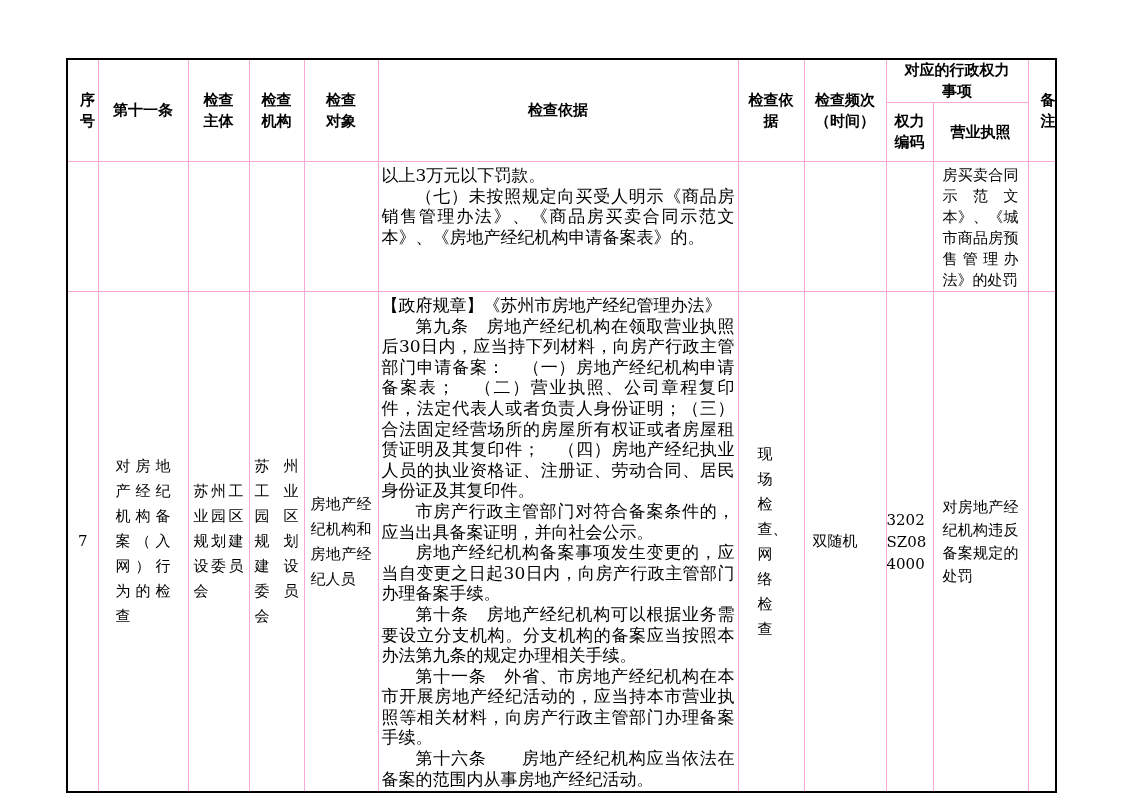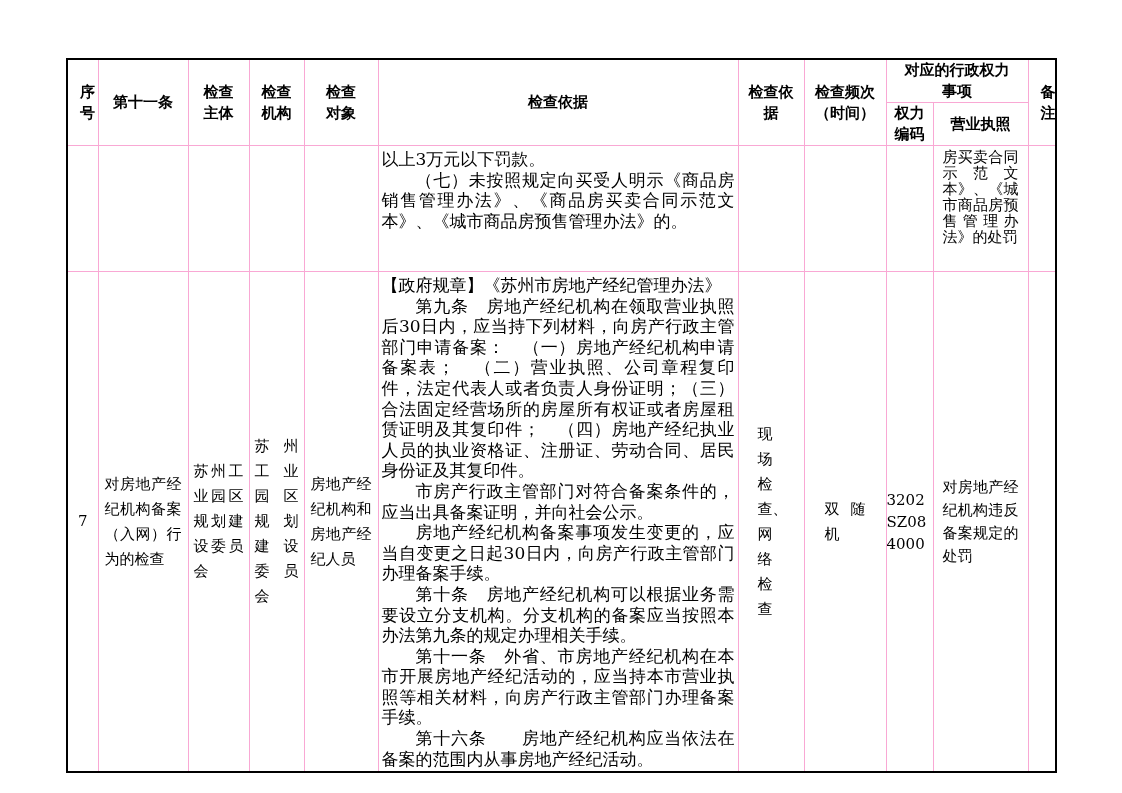--- a/index.html
+++ b/index.html
@@ -36,43 +36,43 @@
     font-family: "DejaVu Sans", sans-serif;
     font-weight: bold;
     font-size: 15px;
     line-height: 21px;
     text-align: center;
     padding: 0 5px;
   }
   .th-subject, .th-agency { padding: 0 9px; }
   .th-target { padding: 0 15px; }
   .th-group  { padding: 0 14px; }
-  .th-code   { padding: 0 7px; }
+  .th-code   { padding: 8px 7px; }
   .th-no, .th-remarks { padding: 0 12px; }
   tr.hr1 { height: 39px; }
   tr.hr2 { height: 43px; }
   tr.row-a { height: 126px; }
   tr.row-7 { height: 416px; }
   
   .cell {
     font-size: 15px;
     line-height: 25px;
     text-align: justify;
     text-justify: inter-ideograph;
   }
   .cell-no     { text-align: center; }
-  .cell-item   { padding: 0 6px; }
+  .cell-item   { padding: 0 17px; }
   .cell-subject{ padding: 0 5px; }
   .cell-agency { padding: 0 5px; }
   .cell-target { padding: 0 6px; }
   .cell-method { padding: 0 19px; }
-  .cell-freq   { padding: 0 20px; }
+  .cell-freq   { padding: 0 8px; }
   .cell-code   { text-align: left; line-height: 22px; }
   .cell-name   { padding: 0 9px; }
-  .cell-name-a { vertical-align: top; padding-top: 3px; line-height: 16px; }
+  .cell-name-a { vertical-align: top; padding-top: 3px; line-height: 21px; }
   .cell-name-7 { line-height: 23px; }
   .cell-basis {
     vertical-align: top;
     padding: 3px 3px 2px 3px;
     font-size: 17px;
     line-height: 20.6px;
   }
   .cell-basis .par { text-indent: 2em; margin: 0; }
   .cell-basis .par.first { text-indent: 0; }
 </style>
@@ -113,21 +113,21 @@
       </tr>
 
       <tr class="row-a">
         <td class="cell cell-no"></td>
         <td class="cell cell-item"></td>
         <td class="cell cell-subject"></td>
         <td class="cell cell-agency"></td>
         <td class="cell cell-target"></td>
         <td class="cell cell-basis">
           <p class="par first">以上3万元以下罚款。</p>
-          <p class="par">（七）未按照规定向买受人明示《商品房销售管理办法》、《商品房买卖合同示范文本》、《城市商品房预售管理办法》的。</p>
+          <p class="par">（七）未按照规定向买受人明示《商品房销售管理办法》、《商品房买卖合同示范文本》、《房地产经纪机构申请备案表》的。</p>
         </td>
         <td class="cell cell-method"></td>
         <td class="cell cell-freq"></td>
         <td class="cell cell-code"></td>
         <td class="cell cell-name cell-name-a">房买卖合同示范文本》、《城市商品房预售管理办法》的处罚</td>
         <td class="cell"></td>
       </tr>
 
       <tr class="row-7">
         <td class="cell cell-no">7</td>

